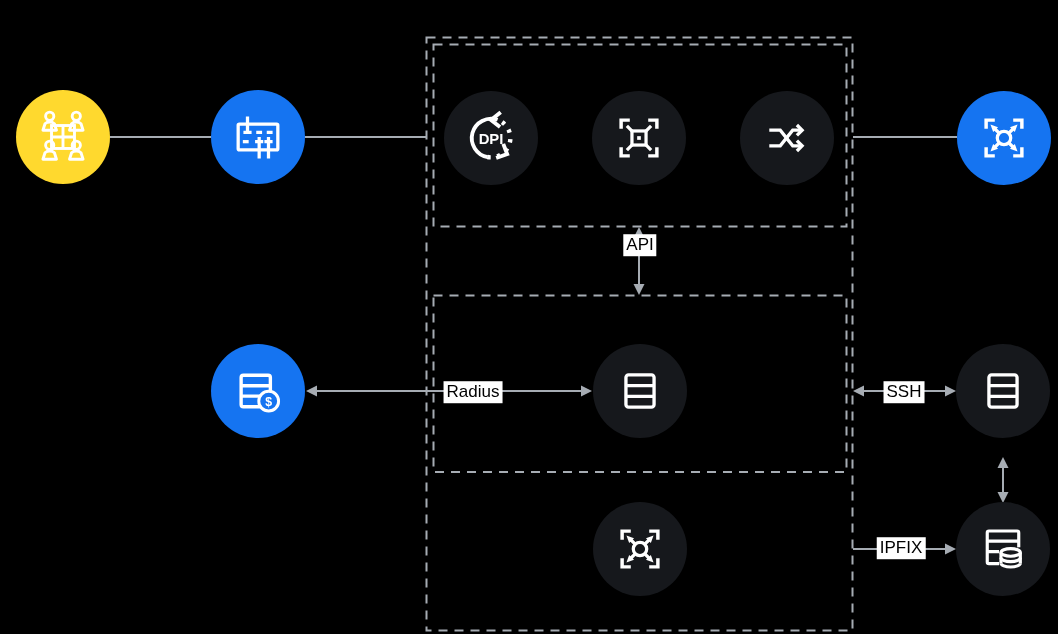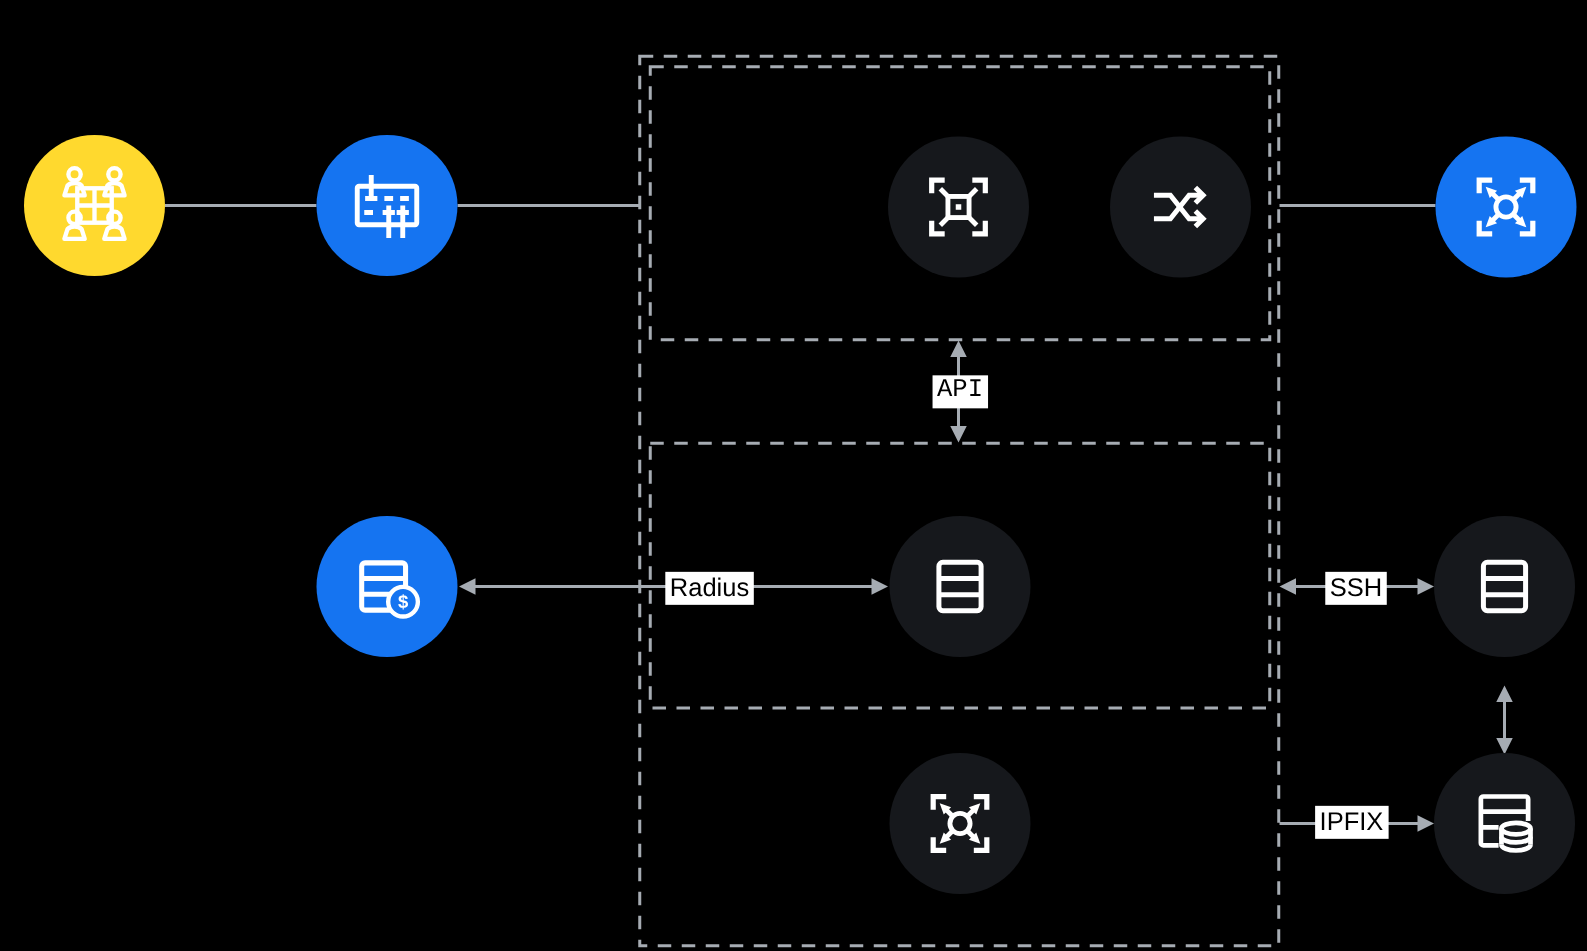--- a/index.html
+++ b/index.html
@@ -100,20 +100,31 @@
         <rect x="7" y="13" width="34" height="22" rx="1"></rect>
         <path d="M15 6.5 V20 M11.5 20 H18.5"></path>
         <path d="M22.5 20 H27.5 M31.5 20 H36.5"></path>
         <path d="M11 28 H16"></path>
         <path d="M25 24 V42.5 M21.5 28 H28.5"></path>
         <path d="M33 24 V42.5 M29.5 28 H36.5"></path>
       </g>
     </svg>
   </div>
 
+  <div class="node dark" style="left:444px;top:91px;">
+    <svg width="62" height="62" viewBox="0 0 48 48">
+      <g stroke="#fff" fill="none">
+        <path d="M29.1 9.9 A15 15 0 1 0 21.4 38.8" stroke-width="3"></path>
+        <path d="M32.6 11.7 A15 15 0 0 1 18.9 38.1" stroke-width="3.4" stroke-dasharray="2.6 5"></path>
+        <path d="M31.5 4 L24 10 L31 15.5" stroke-width="3"></path>
+        <path d="M28 39.5 L36.5 36.5 L33.5 28.5" stroke-width="3"></path>
+      </g>
+      <text x="24" y="28.5" text-anchor="middle" font-size="11.5" font-weight="bold" font-family="Liberation Sans, sans-serif" fill="#fff">DPI</text>
+    </svg>
+  </div>
 
   <div class="node dark" style="left:592px;top:91px;">
     <svg width="52" height="52" viewBox="0 0 48 48">
       <use href="#sym-corners"></use>
       <g stroke="#fff" stroke-width="3" fill="none">
         <path d="M12.8 12.8 L18.3 18.3 M35.2 12.8 L29.7 18.3 M35.2 35.2 L29.7 29.7 M12.8 35.2 L18.3 29.7"></path>
         <rect x="17.5" y="17.5" width="13" height="13"></rect>
       </g>
       <rect x="22.3" y="22.3" width="3.4" height="3.4" fill="#fff"></rect>
     </svg>
@@ -174,18 +185,18 @@
       <rect x="20.5" y="22.5" width="21" height="17.5" fill="#16181C"></rect>
       <g stroke="#fff" stroke-width="2.8" fill="none">
         <ellipse cx="30.8" cy="27" rx="8.6" ry="3.4"></ellipse>
         <path d="M22.2 27 V36.6 M39.4 27 V36.6"></path>
         <path d="M22.2 36.6 A8.6 3.4 0 0 0 39.4 36.6"></path>
         <path d="M22.2 31.8 A8.6 3.4 0 0 0 39.4 31.8"></path>
       </g>
     </svg>
   </div>
 
-  <div class="conn-label" style="left:640px;top:261px;font-family:Liberation Mono, monospace;">API</div>
+  <div class="conn-label" style="left:640px;top:245px;">API</div>
   <div class="conn-label" style="left:473px;top:392px;">Radius</div>
   <div class="conn-label" style="left:904px;top:392px;">SSH</div>
   <div class="conn-label" style="left:901px;top:548px;text-align:right;">IPFIX</div>
 
 </div>
 
 </body></html>

